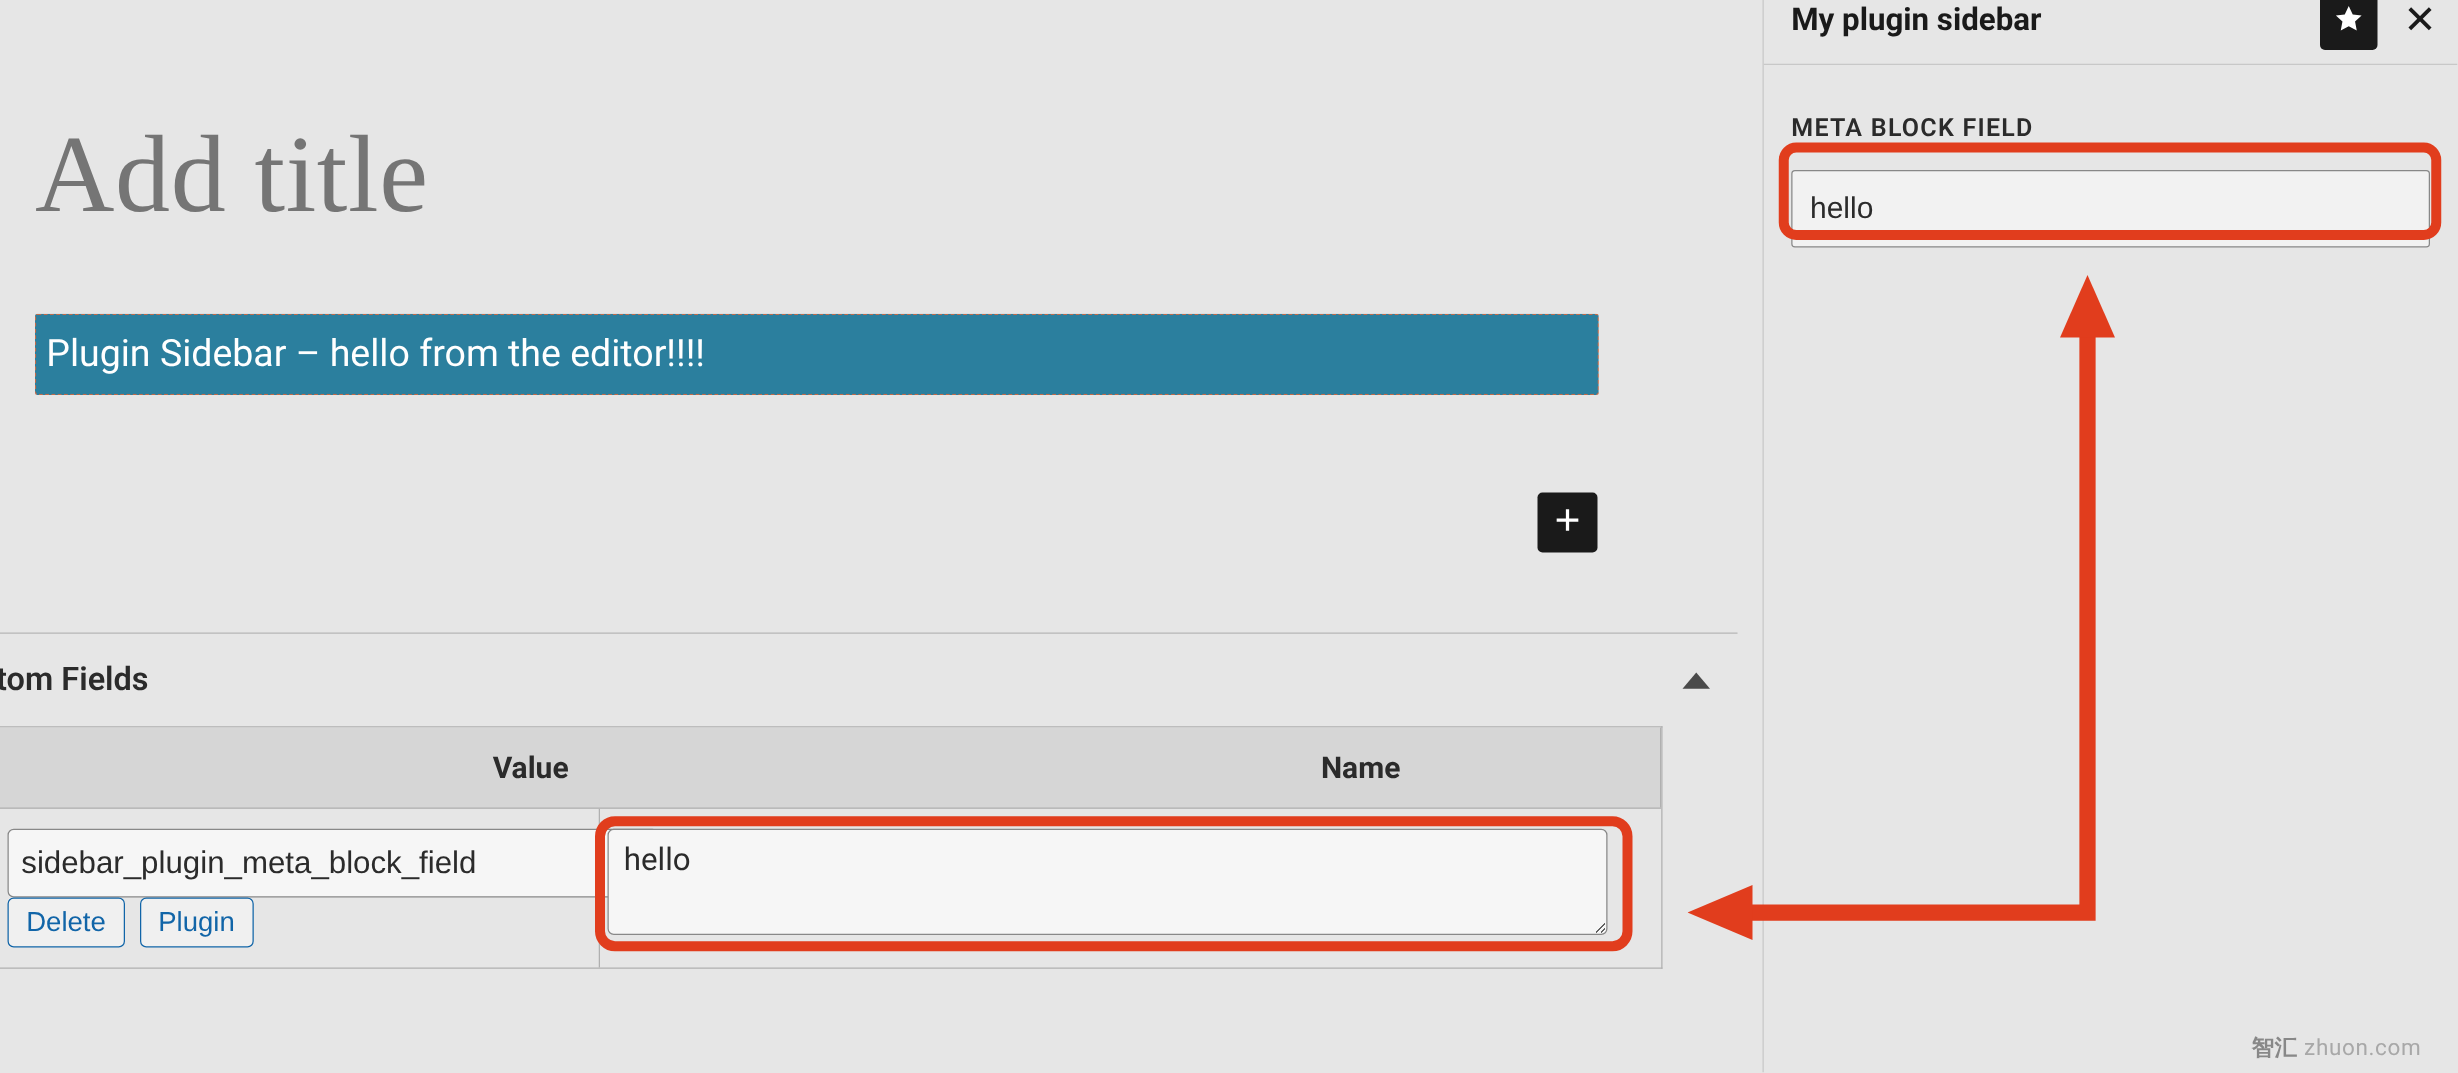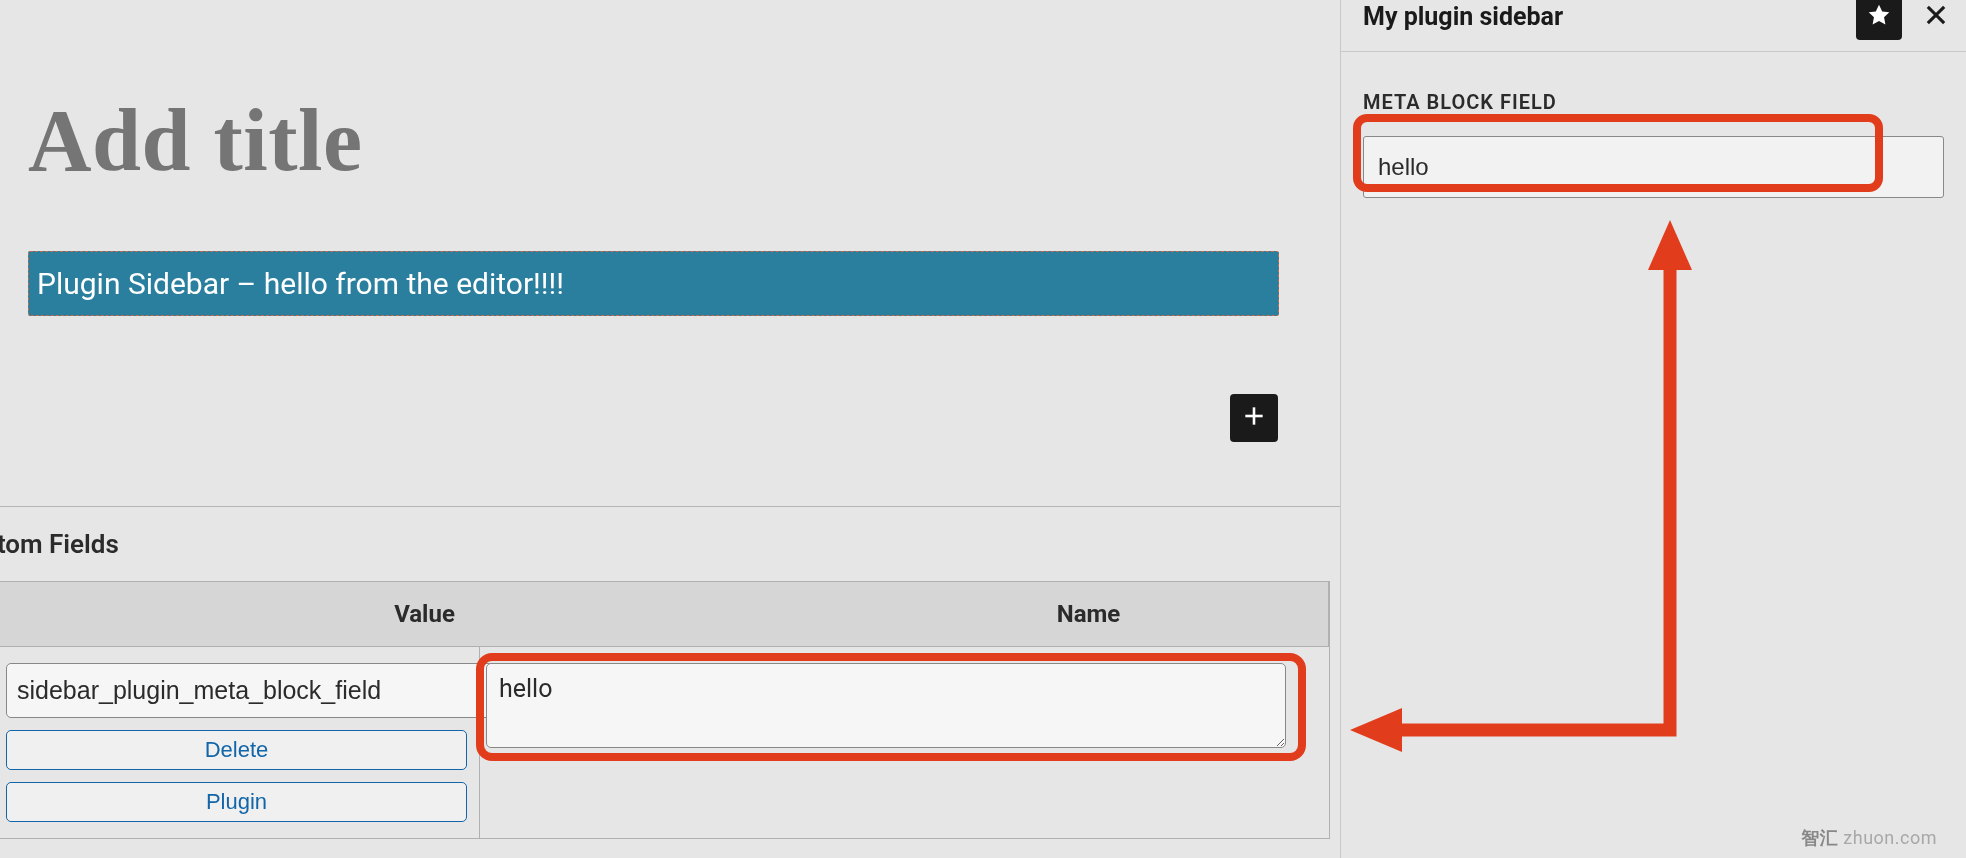--- a/index.html
+++ b/index.html
@@ -17,21 +17,21 @@
   
   .editor {
     flex: 1;
     position: relative;
     padding-top: 90px;
     height: 100%;
   }
   .title-input {
     font-family: Georgia, "Times New Roman", serif;
     font-size: 88px;
-    font-weight: 700;
+    font-weight: 400;
     color: #6a6a6a;
     background: transparent;
     border: none;
     outline: none;
     width: 1300px;
     margin-left: 28px;
     letter-spacing: 0.5px;
   }
 
   .block {
@@ -136,34 +136,34 @@
   .cf-value-highlight {
     position: absolute;
     top: 6px; left: -4px;
     width: 830px;
     height: 108px;
     border: 8px solid #e13d1d;
     border-radius: 16px;
     pointer-events: none;
   }
 
-  .cf-actions { margin-top: 12px; display: flex; gap: 12px; flex-direction: column; }
+  .cf-actions { display: flex; gap: 12px; }
   .cf-btn {
     font-size: 22px;
     color: #1165a8;
     background: #f0f0f0;
     border: 1px solid #1165a8;
     border-radius: 5px;
     padding: 6px 14px;
     cursor: pointer;
   }
 
   
   .sidebar {
-    width: 626px;
+    width: 556px;
     height: 100%;
     background: #e6e6e6;
     border-left: 1px solid #c8c8c8;
     position: relative;
   }
   .sb-header {
     display: flex;
     align-items: center;
     height: 52px;
     padding: 0 14px 18px 22px;

